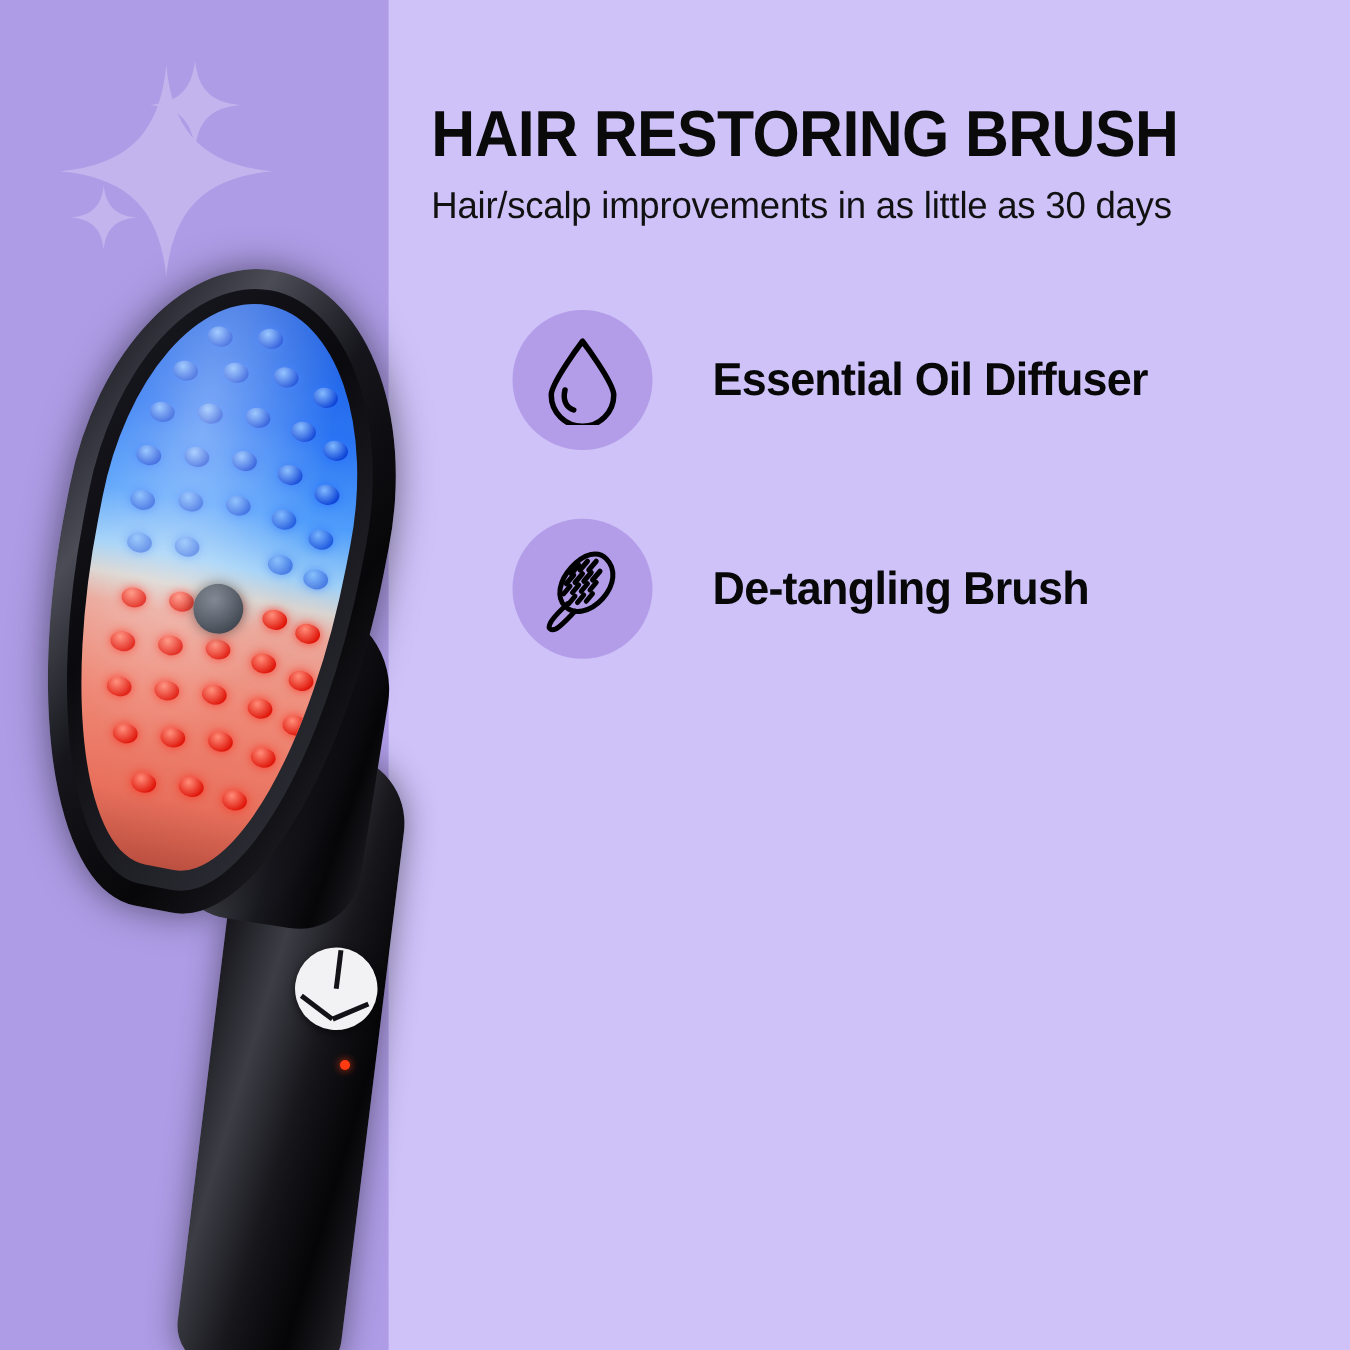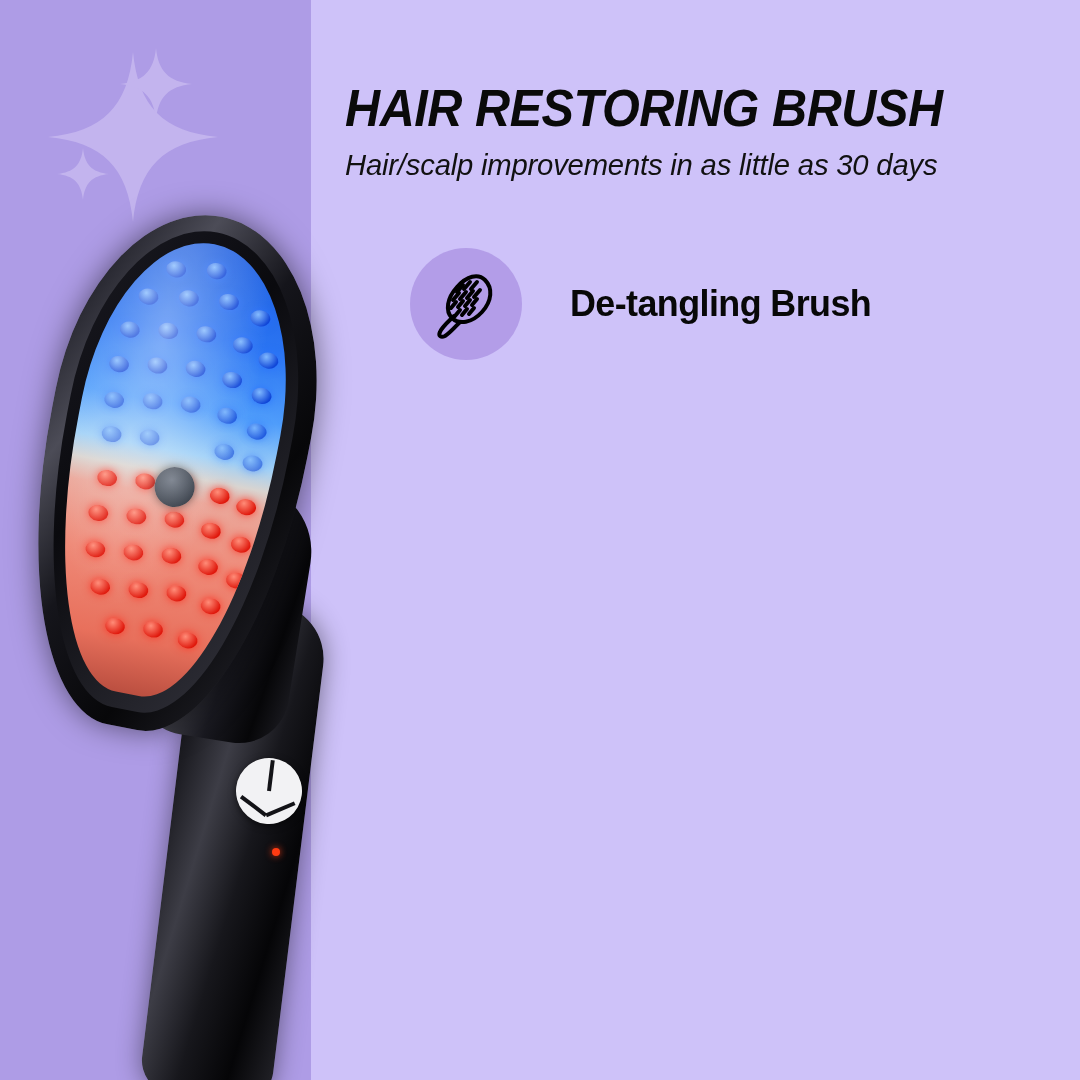--- a/index.html
+++ b/index.html
@@ -124,21 +124,21 @@
   .pb-v { left:31px; top:2px;  width:4px; height:31px; }
   .pb-a { left:6px;  top:40px; width:31px; height:4px; transform:rotate(30deg); transform-origin:left center; }
   .pb-b { left:60px; top:40px; width:31px; height:4px; transform:rotate(150deg); transform-origin:left center; }
   .led-indicator {
     position:absolute; left:272px; top:848px;
     width:8px; height:8px; border-radius:50%;
     background:#ff3b12; box-shadow:0 0 7px rgba(255,60,20,.9);
   }
 
   
-  .heading-block { position:absolute; left:345px; top:82px; width:690px;font-style:italic; }
+  .heading-block { position:absolute; left:345px; top:82px; width:690px; }
   .title {
     font-size:52px; font-weight:700; color:#0a0a0a;
     letter-spacing:-0.5px; line-height:1.02;
     text-transform:uppercase;
     transform:scaleX(.935); transform-origin:left center;
     white-space:nowrap;
   }
   .subtitle {
     margin-top:13px;
     font-size:30px; font-weight:400; color:#111;
@@ -258,20 +258,31 @@
   <div class="heading-block">
     <div class="title">HAIR RESTORING BRUSH</div>
     <div class="subtitle">Hair/scalp improvements in as little as 30 days</div>
   </div>
 
   <div class="features">
 
 
 
 
+    <div class="feature-row">
+      <div class="feature-badge">
+        <svg width="68" height="72" viewBox="0 0 68 72">
+          <g fill="none" stroke="#000" stroke-width="4.4" stroke-linecap="round" stroke-linejoin="round">
+            <path d="M34 5 C34 5 9 38 9 48 A25 25 0 0 0 59 48 C59 38 34 5 34 5 Z"></path>
+            <path d="M20 44 C18 52 21 58 27 60"></path>
+          </g>
+        </svg>
+      </div>
+      <div class="feature-label">Essential Oil Diffuser</div>
+    </div>
 
     <div class="feature-row">
       <div class="feature-badge">
         <svg width="74" height="74" viewBox="0 0 74 74">
           <g fill="none" stroke="#000" stroke-width="4" stroke-linecap="round" stroke-linejoin="round">
             <path d="M56 13 C64 21 63 34 53 45 C43 56 30 58 23 51 C16 44 18 31 28 20 C38 9 49 6 56 13 Z"></path>
             <path d="M25 49 C20 54 13 60 11 65 C9 69 12 71 16 69 C21 66 27 59 31 55"></path>
             <path d="M34 18 l-6 7"></path>
               <path d="M41 15 l-6 7"></path>
               <path d="M48 15 l-6 7"></path>

